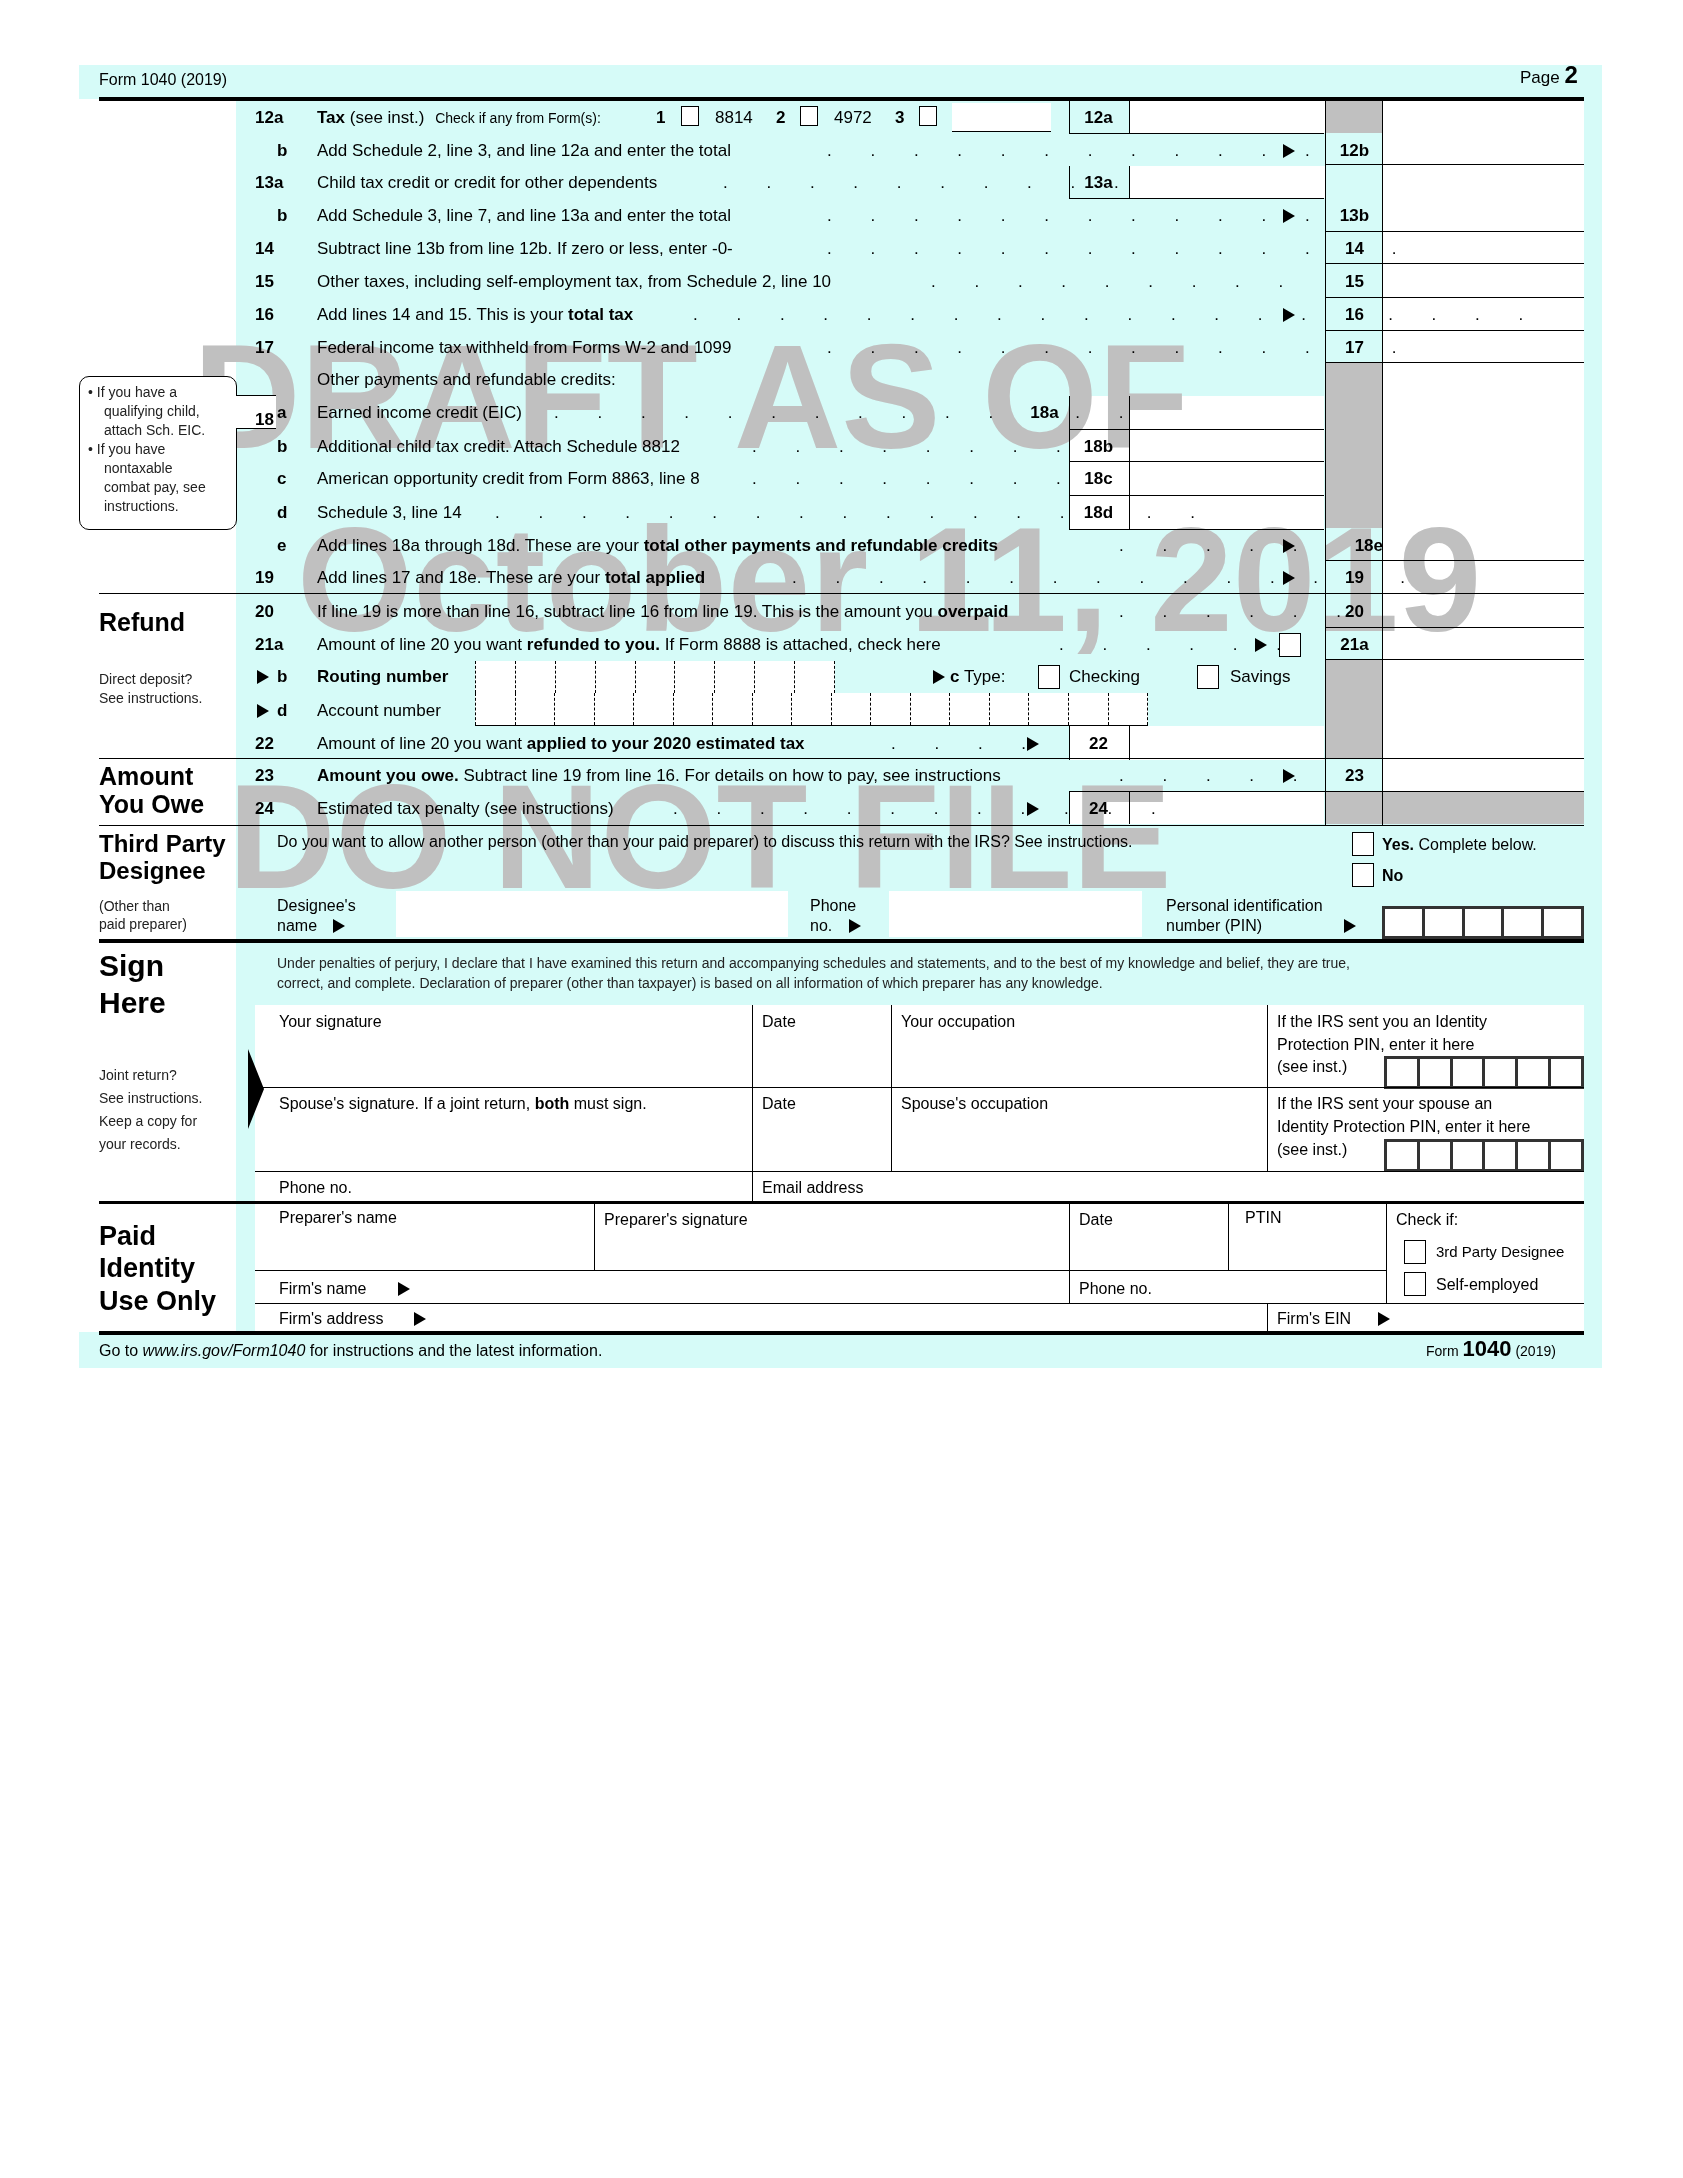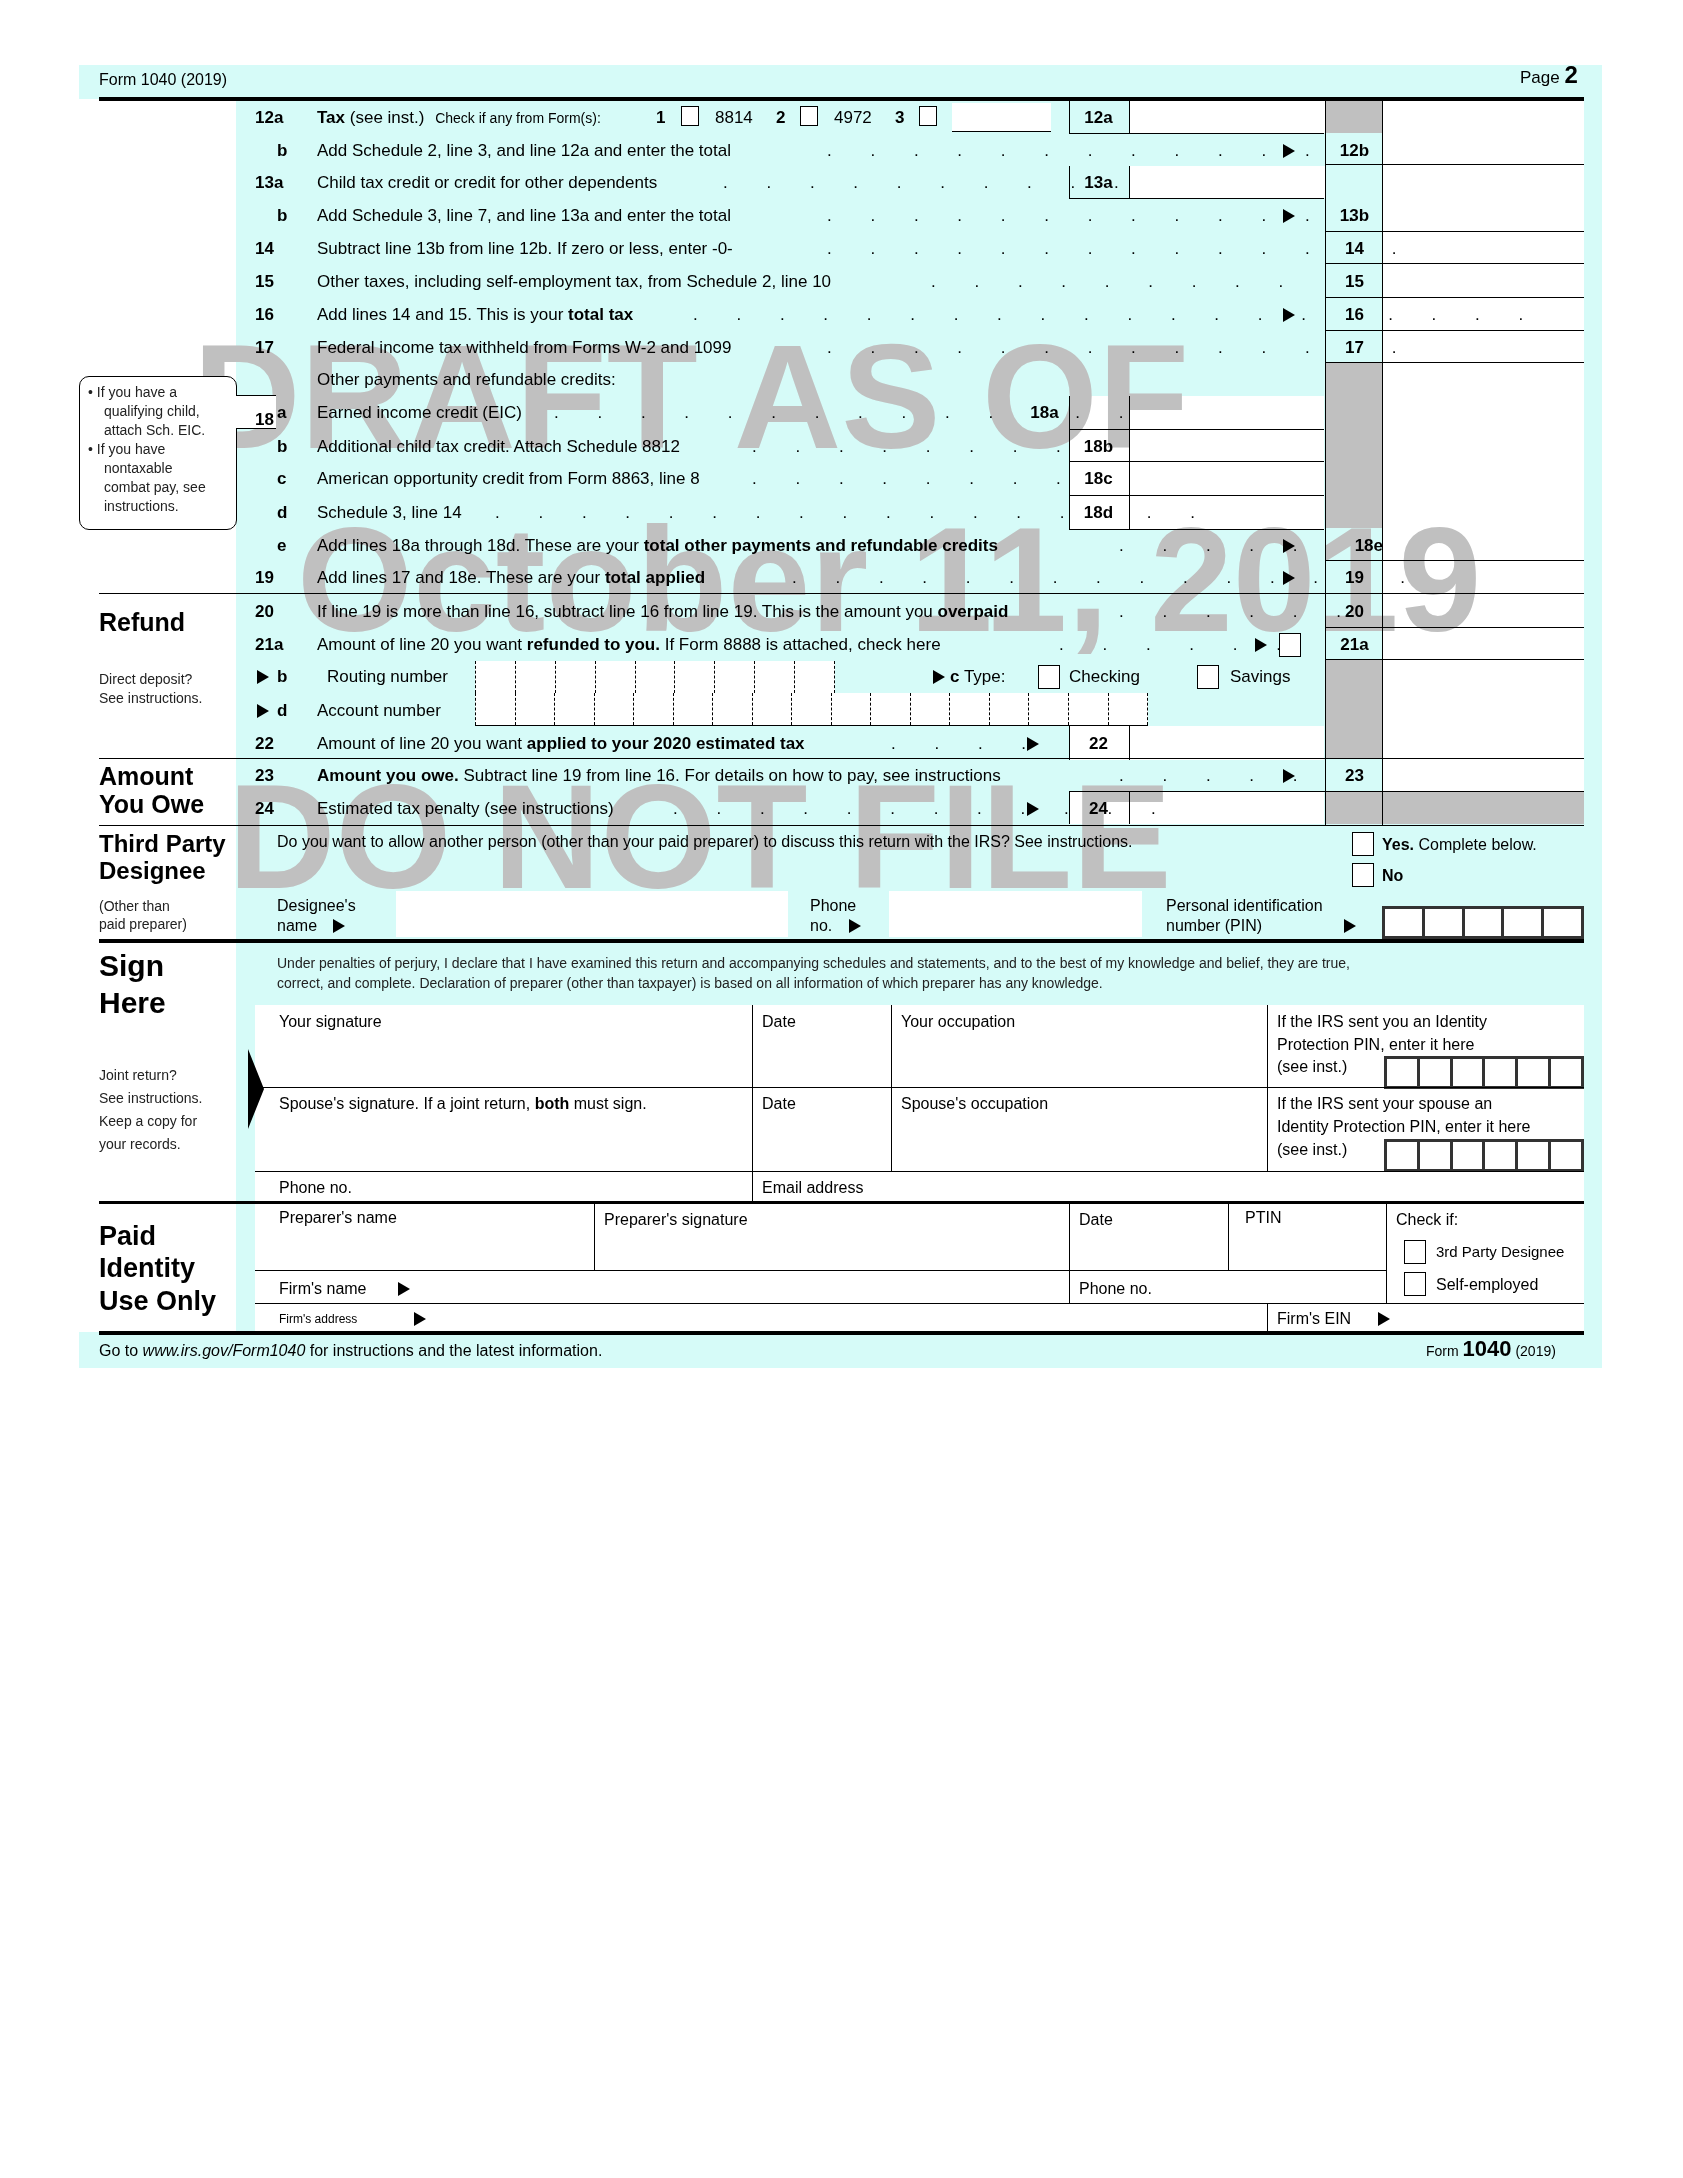--- a/index.html
+++ b/index.html
@@ -207,21 +207,21 @@
   <span>Amount of line 20 you want </span><b>refunded to you.</b><span> If Form 8888 is attached, check here</span>
 </div>
 <div class="dots" style="left:1059px;top:635px;">. . . . . .</div>
 <div class="arrow" style="left:1255px;top:638px;"></div>
 <div class="box" style="left:1279px;top:633px;width:22px;height:24px;"></div>
 <div class="lbl" style="left:1326px;top:635px;">21a</div>
 <div class="hl" style="left:1325px;top:659px;width:259px;"></div>
 
 <div class="arrow" style="left:257px;top:670px;"></div>
 <div class="num" style="left:277px;top:667px;">b</div>
-<div class="t" style="left:327px;top:667px;">Routing number</div>
+<div class="t" style="left:317px;top:667px;font-weight:bold;">Routing number</div>
 <div class="abs white" style="left:475px;top:661px;width:360px;height:32px;border-bottom:1px solid #000;display:flex;">
   <span style="flex:1;border-left:1px dashed #000;"></span>
     <span style="flex:1;border-left:1px dashed #000;"></span>
     <span style="flex:1;border-left:1px dashed #000;"></span>
     <span style="flex:1;border-left:1px dashed #000;"></span>
     <span style="flex:1;border-left:1px dashed #000;"></span>
     <span style="flex:1;border-left:1px dashed #000;"></span>
     <span style="flex:1;border-left:1px dashed #000;"></span>
     <span style="flex:1;border-left:1px dashed #000;"></span>
     <span style="flex:1;border-left:1px dashed #000;border-right:1px dashed #000;"></span>
@@ -396,21 +396,21 @@
 <div class="t" style="left:1436px;top:1242px;font-size:15px;">3rd Party Designee</div>
 <div class="box" style="left:1404px;top:1272px;width:22px;height:24px;"></div>
 <div class="t" style="left:1436px;top:1275px;font-size:16px;">Self-employed</div>
 <div class="hl" style="left:255px;top:1270px;width:1131px;"></div>
 
 <div class="t" style="left:279px;top:1279px;font-size:16px;"><span>Firm's name</span></div>
 <div class="arrow" style="left:398px;top:1282px;"></div>
 <div class="t" style="left:1079px;top:1279px;font-size:16px;">Phone no.</div>
 <div class="hl" style="left:255px;top:1303px;width:1329px;"></div>
 
-<div class="t" style="left:279px;top:1309px;font-size:12px;"><span>Firm's address</span></div>
+<div class="t" style="left:279px;top:1309px;font-size:16px;"><span>Firm's address</span></div>
 <div class="arrow" style="left:414px;top:1312px;"></div>
 <div class="vl" style="left:1267px;top:1303px;height:29px;"></div>
 <div class="t" style="left:1277px;top:1309px;font-size:16px;"><span>Firm's EIN</span></div>
 <div class="arrow" style="left:1378px;top:1312px;"></div>
 <div class="hl4" style="left:99px;top:1331px;width:1485px;"></div>
 
 <div class="t" style="left:99px;top:1341px;font-size:16px;">
   <span>Go to </span><i>www.irs.gov/Form1040</i><span> for instructions and the latest information.</span>
 </div>
 <div class="t" style="left:1426px;top:1339px;font-size:14px;">

